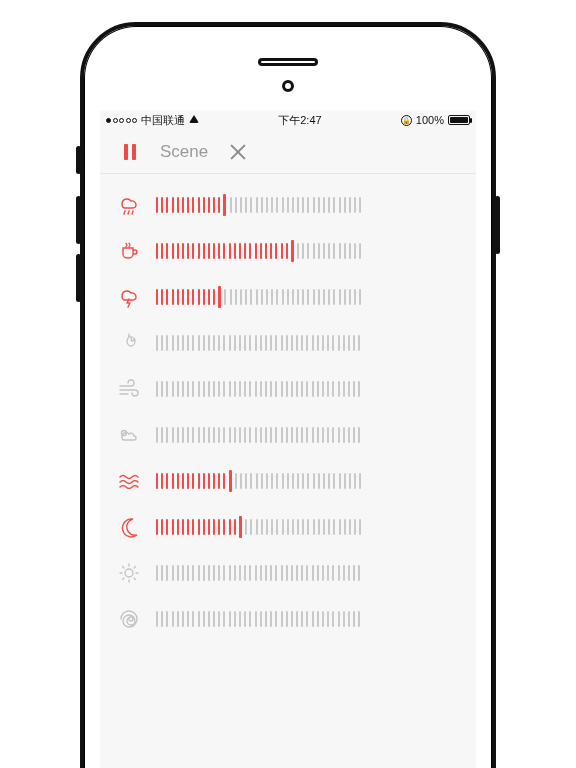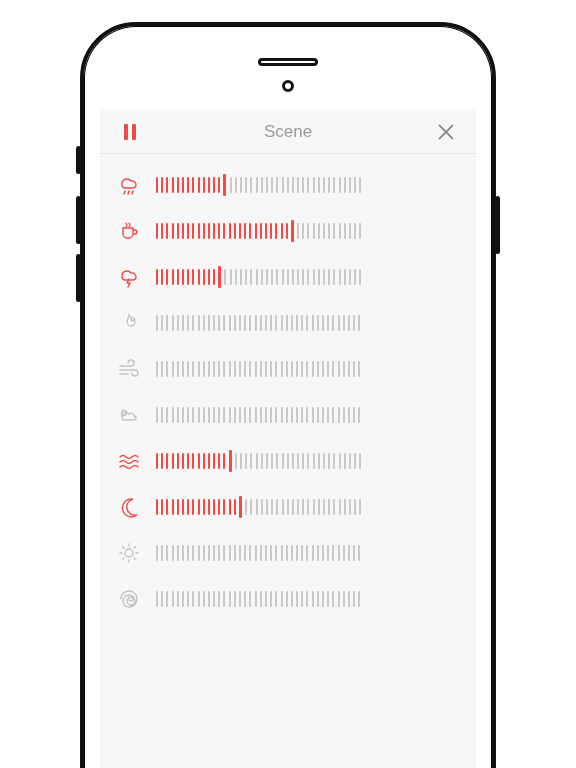--- a/index.html
+++ b/index.html
@@ -103,24 +103,25 @@
     background:#111; border-radius:1px;
   }
   .battery .fill { position:absolute; left:1px; top:1px; bottom:1px; right:1px;
     background:#111; border-radius:1px; }
 
   
   .navbar {
     height: 44px;
     display: flex;
     align-items: center;
-    justify-content: space-between;
+    justify-content: flex-start;
     padding: 0 18px;
     background: #f7f7f7;
     border-bottom: 1px solid #e5e5e5;
+    gap: 18px;
   }
   .nav-title {
     font-size: 17px;
     color: #9a9a9a;
     font-weight: 400;
   }
   .nav-btn { width: 24px; height: 24px; display:flex; align-items:center; justify-content:center; cursor:pointer; }
   .pause-icon { display:flex; gap:4px; }
   .pause-icon span { width:4px; height:16px; background:#ee4b4b; border-radius:1px; }
   .close-x {
@@ -172,20 +173,41 @@
 <div class="phone">
   <div class="speaker"></div>
   <div class="camera"></div>
   <div class="side-btn side-left sb1"></div>
   <div class="side-btn side-left sb2"></div>
   <div class="side-btn side-left sb3"></div>
   <div class="side-btn side-right sbR"></div>
 
   <div class="screen">
 
+    <div class="statusbar">
+      <div class="sb-left">
+        <span class="sig-dots" id="sig-dots">
+            <span class="f"></span>
+            <span></span>
+            <span></span>
+            <span></span>
+            <span></span>
+          </span>
+        <span>中国联通</span>
+        <span class="wifi"></span>
+      </div>
+      <div>下午2:47</div>
+      <div class="sb-right">
+        <span class="lock-rot">🔒</span>
+        <span>100%</span>
+        <span class="battery">
+            <span class="fill"></span>
+          </span>
+      </div>
+    </div>
 
     <div class="navbar">
       <div class="nav-btn">
         <span class="pause-icon">
             <span></span>
             <span></span>
           </span>
       </div>
       <div class="nav-title">Scene</div>
       <div class="nav-btn">

